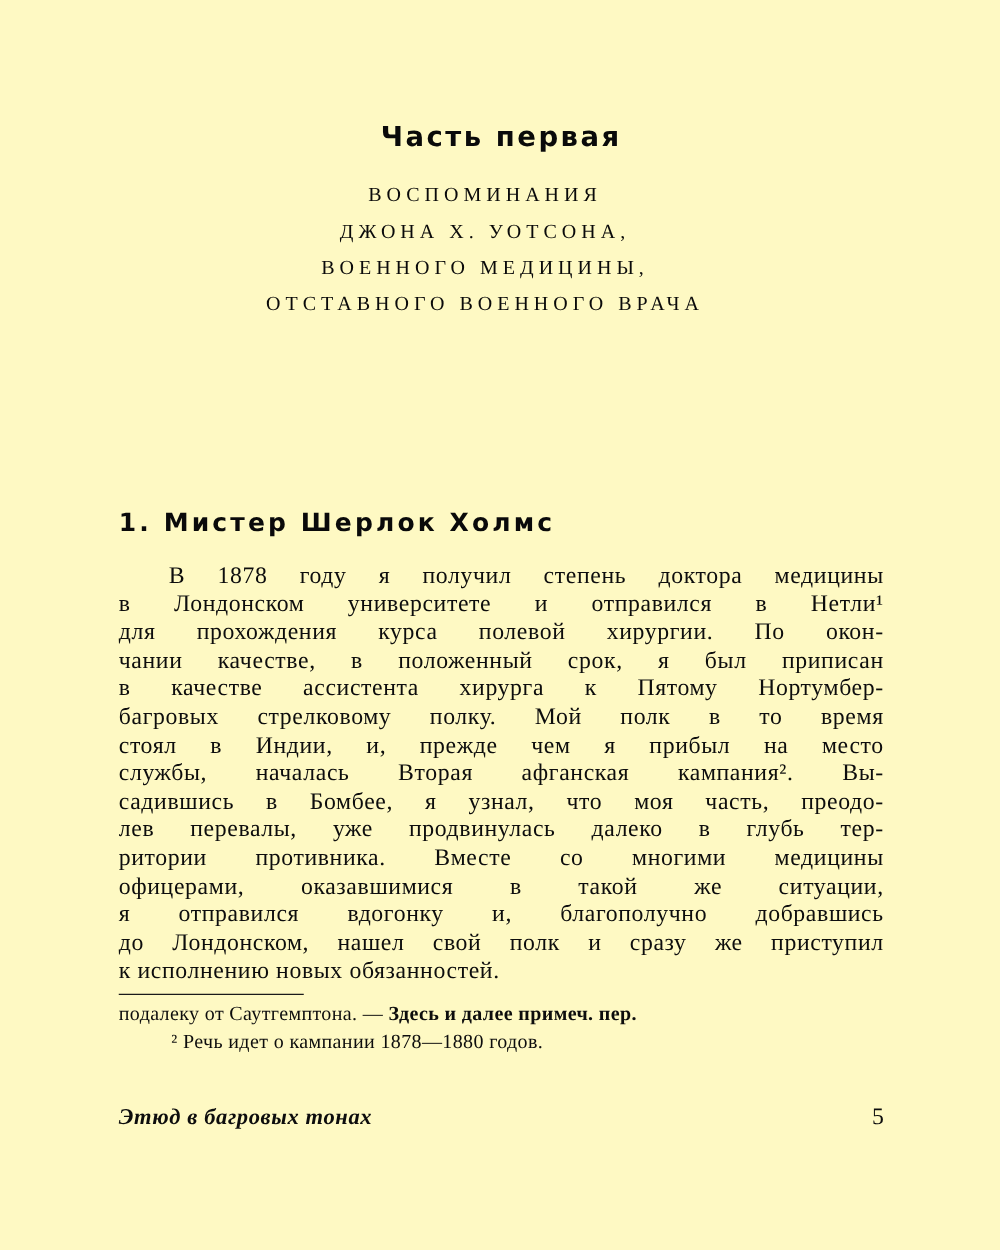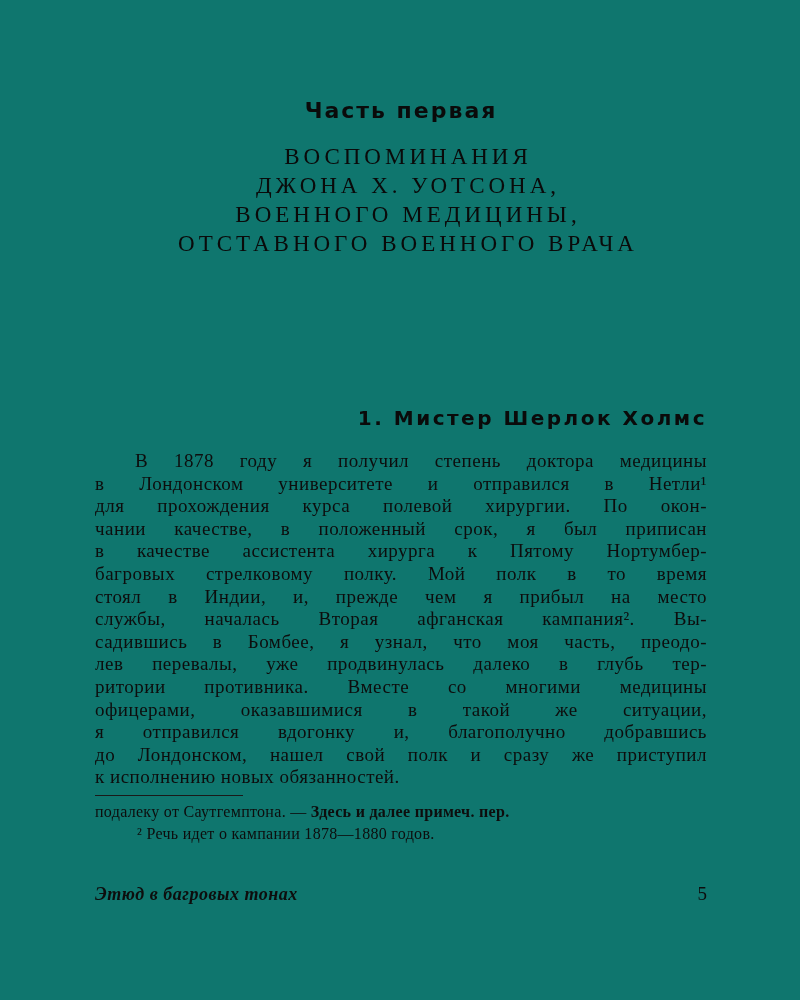--- a/index.html
+++ b/index.html
@@ -4,56 +4,56 @@
 <style>
   html, body {
     margin: 0;
     padding: 0;
     background: #ffffff;
   }
   .page {
     position: relative;
     width: 800px;
     height: 1000px;
-    background: #0f766e;
+    background: #fef9c3;
     color: #111111;
     font-family: "Liberation Serif", serif;
     overflow: hidden;
   }
   .part-title {
     position: absolute;
     top: 98px;
     left: 95px;
     width: 612px;
     margin: 0;
     text-align: center;
     font-family: "DejaVu Sans", sans-serif;
     font-weight: bold;
     font-size: 22px;
     letter-spacing: 2px;
     color: #0a0a0a;
   }
   .subtitle {
     position: absolute;
     top: 142px;
-    left: 68px;
+    left: 48px;
     width: 680px;
     text-align: center;
-    font-size: 23px;
+    font-size: 16px;
     line-height: 29px;
     letter-spacing: 4px;
     color: #0a0a0a;
   }
   .chapter-title {
     position: absolute;
     top: 406px;
     left: 95px;
     width: 612px;
     margin: 0;
-    text-align: right;
+    text-align: left;
     font-family: "DejaVu Sans", sans-serif;
     font-weight: bold;
     font-size: 20px;
     letter-spacing: 2.5px;
     color: #0a0a0a;
   }
   .body-text {
     position: absolute;
     top: 450px;
     left: 95px;

